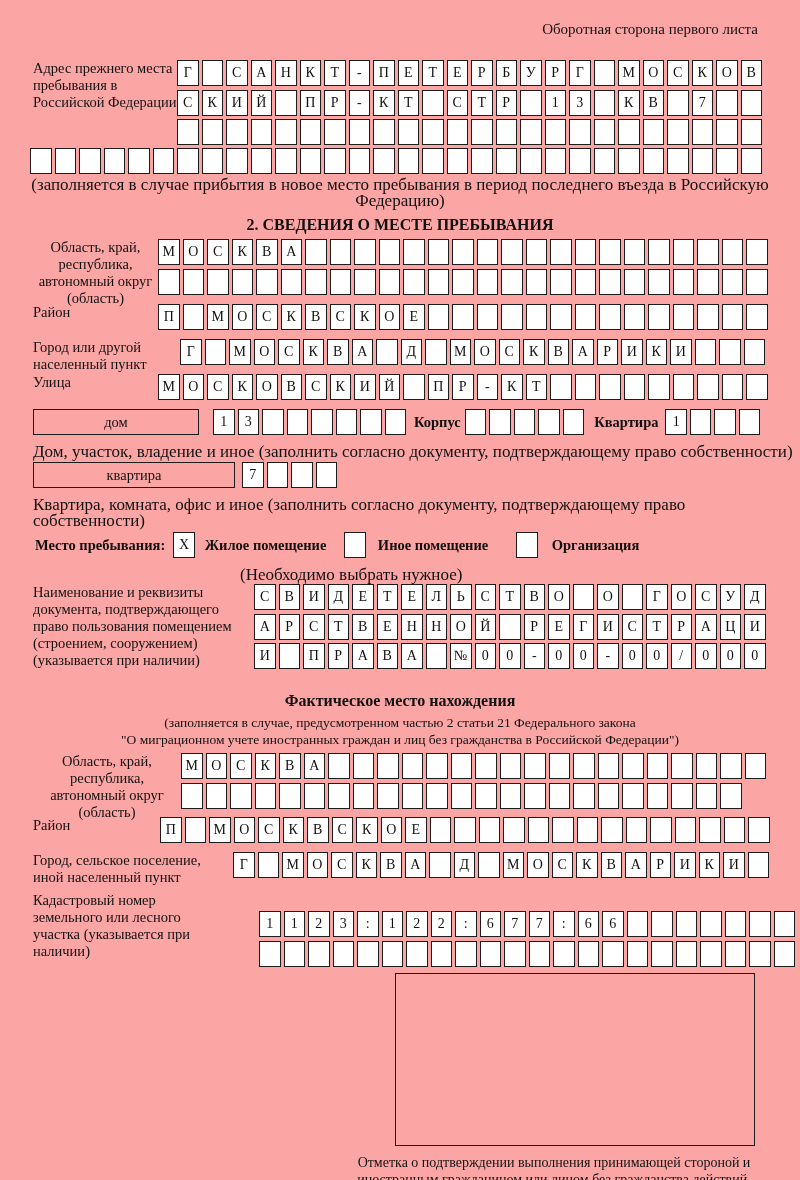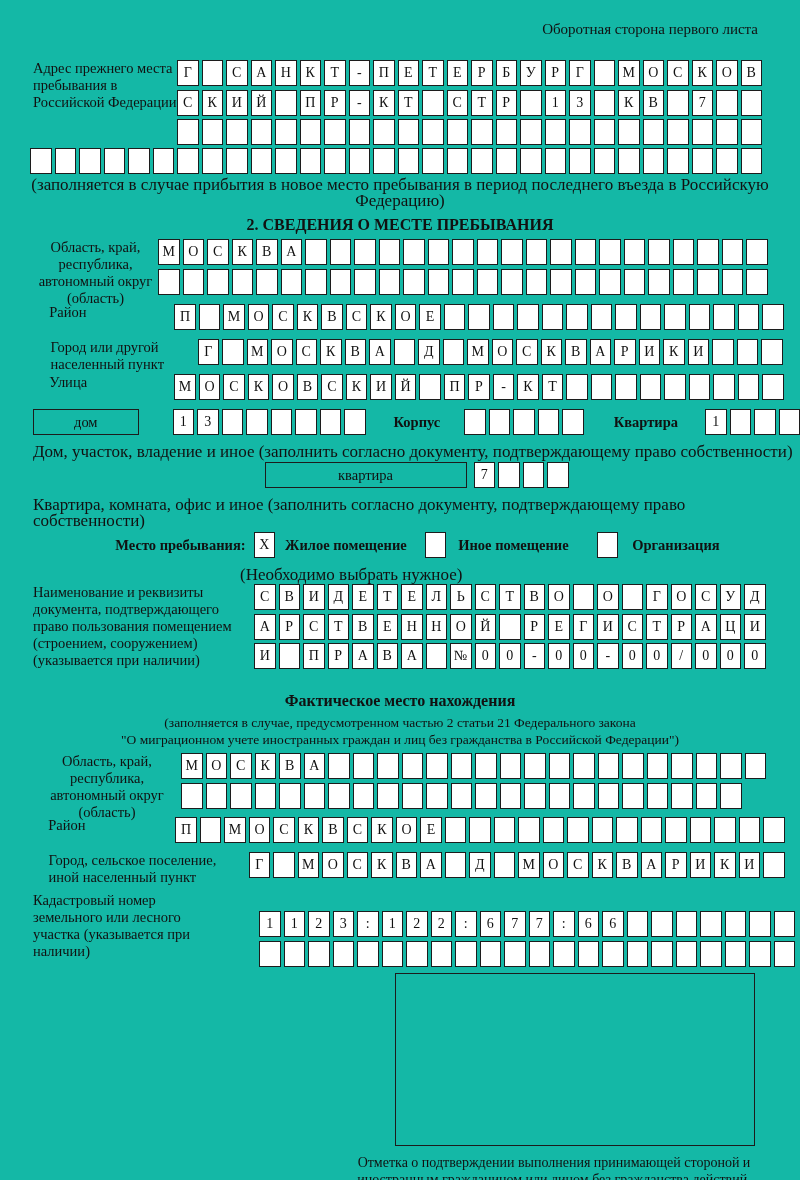--- a/index.html
+++ b/index.html
@@ -1,18 +1,18 @@
 <!DOCTYPE html>
 <html><head>
 <meta charset="utf-8">
 <style>
   html,body { margin:0; padding:0; background:#ffffff; }
   .page {
     position:relative; width:800px; height:1180px; margin:0 auto;
-    background:#14b8a6; color:#111;
+    background:#fca5a5; color:#111;
     font-family:"Liberation Serif","DejaVu Serif",serif;
     overflow:hidden; padding-top:20px; box-sizing:border-box;
   }
   .hdr-right { text-align:right; font-size:15px; line-height:18px; padding-right:42px; margin-bottom:22px; }
 
   .frow { display:flex; align-items:flex-start; margin-left:33px; }
   .flabel { flex-shrink:0; font-size:14.5px; line-height:17px; }
   .cells { display:flex; gap:3px; }
   .cellcol { display:flex; flex-direction:column; gap:3.5px; }
   .cell {
@@ -26,21 +26,21 @@
     display:flex; align-items:center; justify-content:center; font-size:14.5px;
   }
   .caption { font-size:17px; line-height:16px; }
   .center { text-align:center; }
   .sect-title { font-size:16px; line-height:19px; font-weight:bold; text-align:center; }
   .inlbl { font-size:14.5px; line-height:26px; white-space:nowrap;font-weight:bold; }
 
   .w144{width:144px} .w125{width:125px} .w147{width:147px} .w221{width:221px}
   .w148{width:148px} .w127{width:127px} .w200{width:200px} .w190{width:190px}
 
-  .h1row { height:32px; margin-bottom:3px;justify-content:center; }
+  .h1row { height:32px; margin-bottom:3px; }
   .h2rows { height:55px;text-align:center; }
 
   .stamp-box {
     box-sizing:border-box; margin-left:395px; width:360px; height:173px;
     border:1.8px solid #1c1c1c; margin-top:6px;
   }
   .stamp-caption { margin-left:338px; width:432px; text-align:center; font-size:14px; line-height:17.5px; margin-top:8px; }
 </style>
 </head>
 <body>
@@ -313,21 +313,21 @@
         <div class="cell"></div>
         <div class="cell"></div>
         <div class="cell"></div>
         <div class="cell"></div>
         <div class="cell"></div>
         <div class="cell"></div>
         <div class="cell"></div>
       </div>
   </div>
 
-  <div class="frow h1row" style="gap:20px;">
+  <div class="frow h1row" style="">
     <div class="fieldrect" style="width:166px;">дом</div>
     <div class="cells" style="margin-left:14px;">
         <div class="cell">1</div>
         <div class="cell">3</div>
         <div class="cell"></div>
         <div class="cell"></div>
         <div class="cell"></div>
         <div class="cell"></div>
         <div class="cell"></div>
         <div class="cell"></div>

